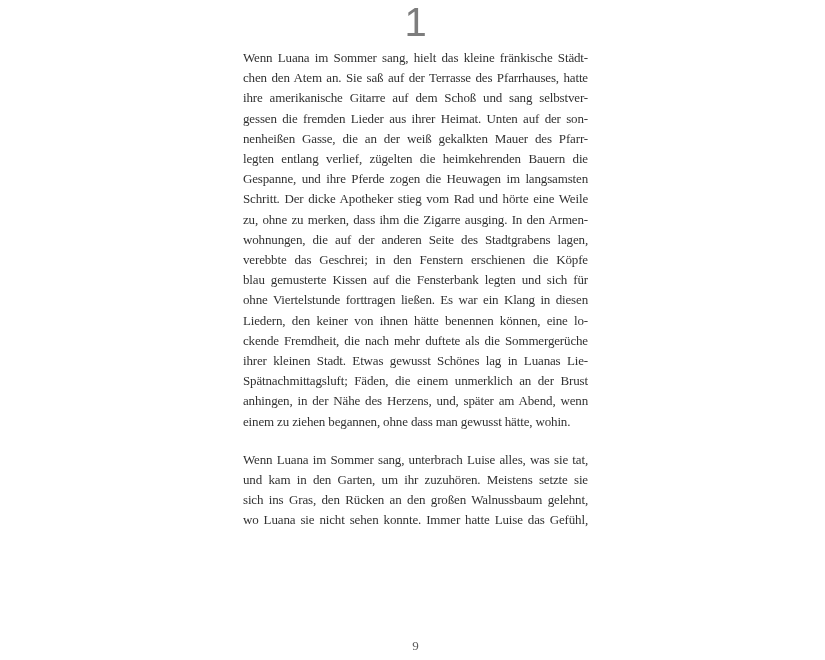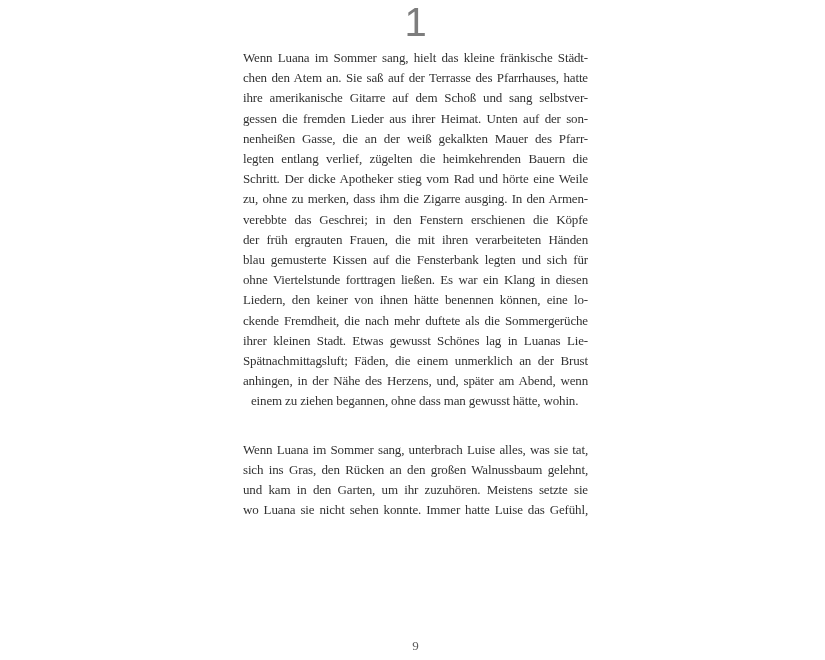--- a/index.html
+++ b/index.html
@@ -31,27 +31,27 @@
     color: var(--chapter-color);
   }
   .text-block {
     position: absolute;
     top: 48px; left: 243px; width: 345px;
     font-size: 13px;
     line-height: 20.2px;
     letter-spacing: -0.15px;
     color: var(--text-color);
   }
-  .para + .para { margin-top: 28px; }
+  .para + .para { margin-top: 18px; }
   .line {
     text-align: justify;
     text-align-last: justify;
     white-space: normal;
   }
-  .line.para-end { text-align-last: left; margin-left: 8px; }
+  .line.para-end { text-align-last: left; }
   .page-number {
     position: absolute;
     top: 639px; left: 243px; width: 345px;
     text-align: center;
     font-size: 13px;
     line-height: 14px;
     color: var(--page-number-color);
   }
 </style>
 </head>
@@ -61,35 +61,36 @@
   <div class="chapter-number">1</div>
 
   <div class="text-block">
       <div class="para">
         <div class="line">Wenn Luana im Sommer sang, hielt das kleine fränkische Städt-</div>
         <div class="line">chen den Atem an. Sie saß auf der Terrasse des Pfarrhauses, hatte</div>
         <div class="line">ihre amerikanische Gitarre auf dem Schoß und sang selbstver-</div>
         <div class="line">gessen die fremden Lieder aus ihrer Heimat. Unten auf der son-</div>
         <div class="line">nenheißen Gasse, die an der weiß gekalkten Mauer des Pfarr-</div>
         <div class="line">legten entlang verlief, zügelten die heimkehrenden Bauern die</div>
+        <div class="line">Gespanne, und ihre Pferde zogen die Heuwagen im langsamsten</div>
         <div class="line">Schritt. Der dicke Apotheker stieg vom Rad und hörte eine Weile</div>
         <div class="line">zu, ohne zu merken, dass ihm die Zigarre ausging. In den Armen-</div>
+        <div class="line">wohnungen, die auf der anderen Seite des Stadtgrabens lagen,</div>
         <div class="line">verebbte das Geschrei; in den Fenstern erschienen die Köpfe</div>
-        <div class="line">der früh ergrauten Frauen, die mit ihren verarbeiteten Händen</div>
         <div class="line">blau gemusterte Kissen auf die Fensterbank legten und sich für</div>
         <div class="line">ohne Viertelstunde forttragen ließen. Es war ein Klang in diesen</div>
         <div class="line">Liedern, den keiner von ihnen hätte benennen können, eine lo-</div>
         <div class="line">ckende Fremdheit, die nach mehr duftete als die Sommergerüche</div>
         <div class="line">ihrer kleinen Stadt. Etwas gewusst Schönes lag in Luanas Lie-</div>
         <div class="line">Spätnachmittagsluft; Fäden, die einem unmerklich an der Brust</div>
         <div class="line">anhingen, in der Nähe des Herzens, und, später am Abend, wenn</div>
         <div class="line para-end">einem zu ziehen begannen, ohne dass man gewusst hätte, wohin.</div>
       </div>
       <div class="para">
         <div class="line">Wenn Luana im Sommer sang, unterbrach Luise alles, was sie tat,</div>
+        <div class="line">und kam in den Garten, um ihr zuzuhören. Meistens setzte sie</div>
         <div class="line">sich ins Gras, den Rücken an den großen Walnussbaum gelehnt,</div>
-        <div class="line">und kam in den Garten, um ihr zuzuhören. Meistens setzte sie</div>
         <div class="line">wo Luana sie nicht sehen konnte. Immer hatte Luise das Gefühl,</div>
       </div>
     </div>
 
   <div class="page-number">9</div>
 </div>
 
 </body></html>

